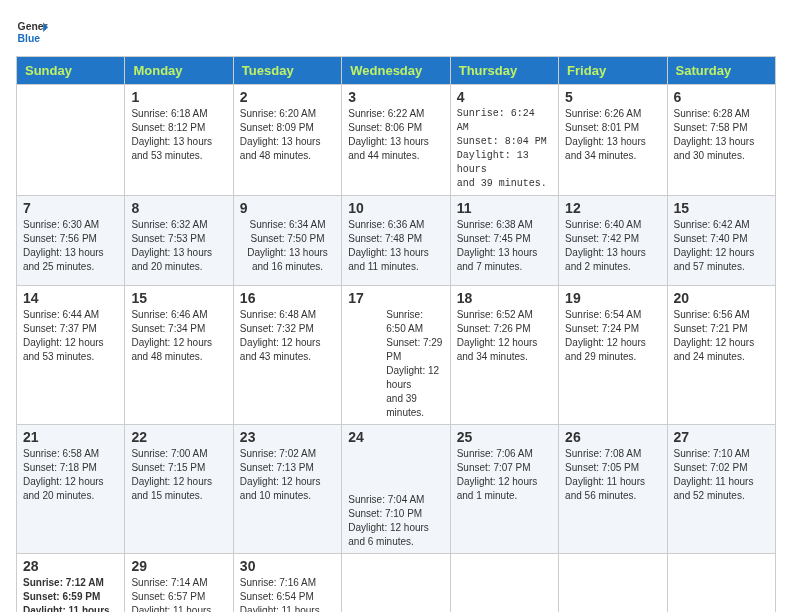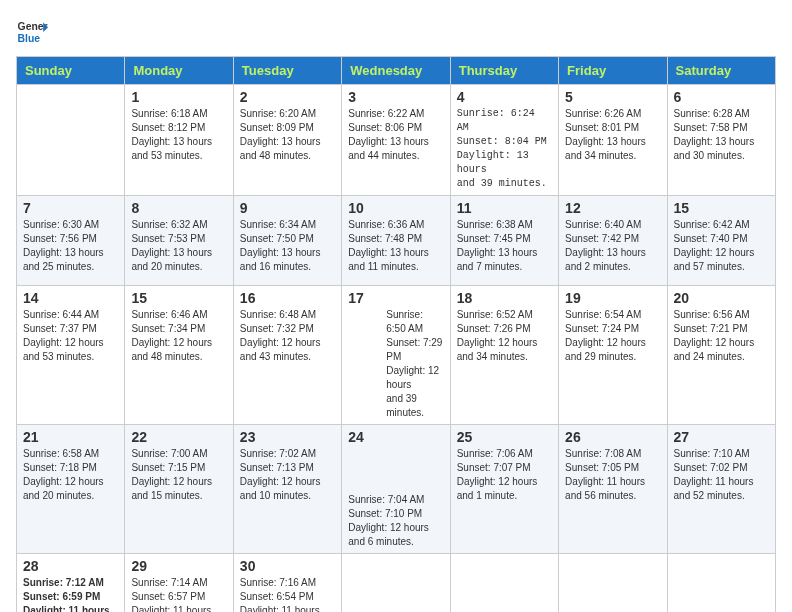--- a/index.html
+++ b/index.html
@@ -161,21 +161,21 @@
         </td>
         <td>
           <span class="day-number">8</span>
           <div class="cell-text" style="white-space: pre-line;">Sunrise: 6:32 AM
 Sunset: 7:53 PM
 Daylight: 13 hours
 and 20 minutes.</div>
         </td>
         <td>
           <span class="day-number">9</span>
-          <div class="cell-text" style="white-space: pre-line;">Sunrise: 6:34 AM
+          <div class="cell-text" style="white-space: pre-line; text-align: center;">Sunrise: 6:34 AM
 Sunset: 7:50 PM
 Daylight: 13 hours
 and 16 minutes.</div>
         </td>
         <td>
           <span class="day-number">10</span>
           <div class="cell-text" style="white-space: pre-line;">Sunrise: 6:36 AM
 Sunset: 7:48 PM
 Daylight: 13 hours
 and 11 minutes.</div>

